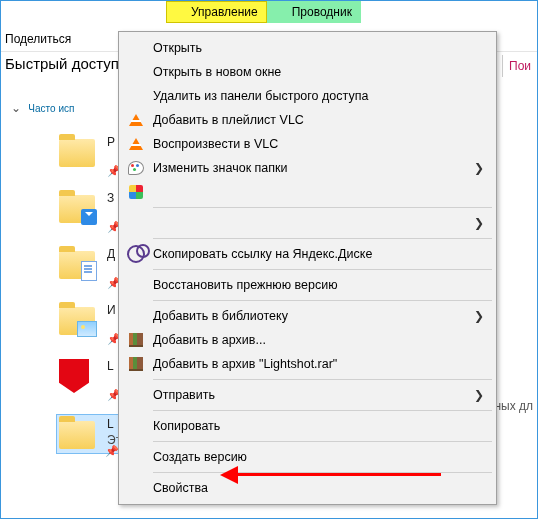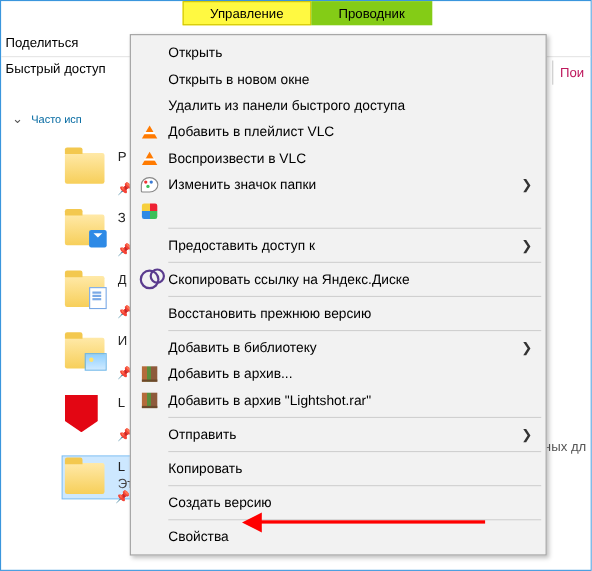--- a/index.html
+++ b/index.html
@@ -1,22 +1,22 @@
 <!DOCTYPE html>
 <html><head>
 <meta charset="utf-8">
 <style>
 html,body{margin:0;padding:0;font-family:"Segoe UI",Tahoma,sans-serif;font-size:12px;color:#000;background:#fff;overflow:hidden}
 #stage{position:relative;width:538px;height:519px;border:1px solid #3a96dd;box-sizing:border-box;background:#fff}
 .tabs{position:absolute;top:0;left:165px;height:22px;display:flex}
-.tab{padding:3px 24px 3px 24px;font-size:12px;border:1px solid transparent}
+.tab{padding:3px 8px 3px 24px;font-size:12px;border:1px solid transparent}
 .tab.active{background:#fff941;border:1px solid #d0c400}
-.tab.plain{background:#84cc16}
+.tab.plain{background:#86efac}
 .toolbar{position:absolute;top:26px;left:0;right:0;height:24px;border-bottom:1px solid #e5e5e5;display:flex;gap:18px;padding-left:4px;align-items:center}
-.quick{position:absolute;top:54px;left:4px;font-size:12px;color:#000}
+.quick{position:absolute;top:54px;left:4px;font-size:15px;color:#000}
 .search{position:absolute;top:54px;right:0;width:28px;height:22px;border-left:1px solid #ccc;display:flex;align-items:center;padding-left:6px;color:#be185d}
 .tree{position:absolute;top:100px;left:10px}
 .tree-label{color:#0369a1;font-size:10px}
 .tree-arrow{display:inline-block;width:10px;color:#555;margin-right:4px}
 .grid{position:absolute;top:134px;left:58px}
 .tile{display:flex;align-items:flex-start;gap:10px;margin-bottom:22px;position:relative}
 .tile .ico{width:38px;height:34px;position:relative}
 .tile .txt{display:flex;flex-direction:column;gap:2px;color:#444;font-size:12px;max-width:40px;overflow:hidden;white-space:nowrap}
 .tile .txt .line1{color:#222}
 .tile.sel{background:#cde8ff;outline:1px solid #7abdf3;padding:2px;margin-left:-2px}
@@ -167,21 +167,20 @@
         <span>Изменить значок папки</span>
         <span class="sub">❯</span>
       </div>
     <div class="mi">
         <span class="ic">
           <span class="shield"></span>
         </span>
       </div>
     <div class="sep"></div>
     <div class="mi">
-        <span>Предоставить доступ к</span>
         <span class="sub">❯</span>
       </div>
     <div class="sep"></div>
     <div class="mi">
         <span class="ic">
           <span class="linkc"></span>
         </span>
         <span>Скопировать ссылку на Яндекс.Диске</span>
       </div>
     <div class="sep"></div>

